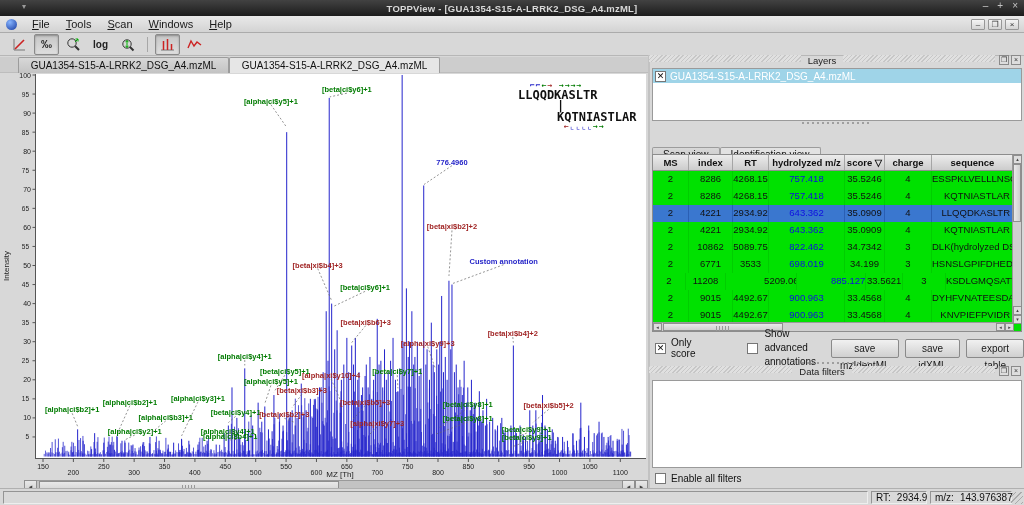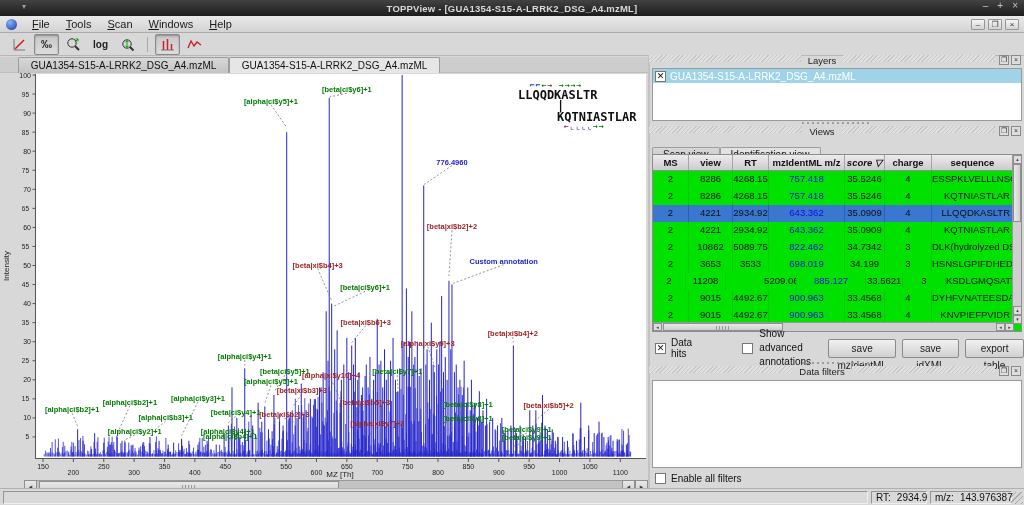--- a/index.html
+++ b/index.html
@@ -1485,40 +1485,31 @@
       <div class="layer-item sel">
         <span class="cb">✕</span>
         <span>GUA1354-S15-A-LRRK2_DSG_A4.mzML</span>
       </div>
     </div>
 
   <div class="split" style="top:121px">
       <i></i>
     </div>
 
-  <div class="phead" style="top:126px">
-    <div class="hatch"></div>
-    <span class="ptitle">Views</span>
-    <div class="hatch"></div>
-    <span class="pbtns">
-        <span class="pbtn">❐</span>
-        <span class="pbtn">×</span>
-      </span>
-  </div>
   <div class="vtabs" id="vtabs">
       <span class="vtab">Scan view</span>
       <span class="vtab active">Identification view</span>
     </div>
   <div id="idtable">
       <div class="thead">
         <span class="th" style="width: 36px;">MS</span>
-        <span class="th" style="width: 44px;">view</span>
+        <span class="th" style="width: 44px;">index</span>
         <span class="th" style="width: 36px;">RT</span>
-        <span class="th" style="width: 76px;">mzIdentML m/z</span>
-        <span class="th" style="width: 40px; font-style: italic;">score ▽</span>
+        <span class="th" style="width: 76px;">hydrolyzed m/z</span>
+        <span class="th" style="width: 40px;">score ▽</span>
         <span class="th" style="width: 47px;">charge</span>
         <span class="th" style="width: 82px;">sequence</span>
       </div>
       <div class="tr">
         <span class="td" style="width: 36px;">2</span>
         <span class="td" style="width: 44px;">8286</span>
         <span class="td" style="width: 36px;">4268.15</span>
         <span class="td mz" style="width: 76px;">757.418</span>
         <span class="td" style="width: 40px;">35.5246</span>
         <span class="td" style="width: 47px;">4</span>
@@ -1555,32 +1546,32 @@
         <span class="td" style="width: 36px;">2</span>
         <span class="td" style="width: 44px;">10862</span>
         <span class="td" style="width: 36px;">5089.75</span>
         <span class="td mz" style="width: 76px;">822.462</span>
         <span class="td" style="width: 40px;">34.7342</span>
         <span class="td" style="width: 47px;">3</span>
         <span class="td seq" style="width: 82px;">DLK(hydrolyzed DSG)PH</span>
       </div>
       <div class="tr">
         <span class="td" style="width: 36px;">2</span>
-        <span class="td" style="width: 44px;">3653</span>
+        <span class="td" style="width: 44px;">6771</span>
         <span class="td" style="width: 36px;">3533</span>
         <span class="td mz" style="width: 76px;">698.019</span>
         <span class="td" style="width: 40px;">34.199</span>
         <span class="td" style="width: 47px;">3</span>
         <span class="td seq" style="width: 82px;">HSNSLGPIFDHEDLLK(hy</span>
       </div>
       <div class="tr">
         <span class="td" style="width: 36px;">2</span>
         <span class="td" style="width: 44px;">11208</span>
         <span class="td" style="width: 36px; margin-left: 38px;">5209.06</span>
-        <span class="td mz" style="width: 76px;">885.127</span>
+        <span class="td mz" style="width: 76px; text-align: right;">885.127</span>
         <span class="td" style="width: 40px;">33.5621</span>
         <span class="td" style="width: 47px;">3</span>
         <span class="td seq" style="width: 82px;">KSDLGMQSATVGIDVKDV</span>
       </div>
       <div class="tr">
         <span class="td" style="width: 36px;">2</span>
         <span class="td" style="width: 44px;">9015</span>
         <span class="td" style="width: 36px;">4492.67</span>
         <span class="td mz" style="width: 76px;">900.963</span>
         <span class="td" style="width: 40px;">33.4568</span>
@@ -1610,21 +1601,21 @@
           </div>
         </div>
         <div class="ths-btn">◂</div>
         <div class="ths-btn">▸</div>
       </div>
     </div>
 
   <div class="ctrls">
     <span style="margin-left:5px;display:flex;align-items:center;gap:5px">
       <span class="cb" id="cb-onlyhits">✕</span>
-      <span>Data hits</span>
+      <span>Only score</span>
     </span>
     <span style="margin-left:42px;display:flex;align-items:center;gap:6px">
       <span class="cb" id="cb-advanced"></span>
       <span style="line-height:14px">
         <span>Show advanced</span><br>
         <span>annotations</span>
       </span>
     </span>
     <span class="btn" style="margin-left:14px;width:72px">save mzIdentML</span>
     <span class="btn" style="margin-left:6px;width:66px">save idXML</span>

